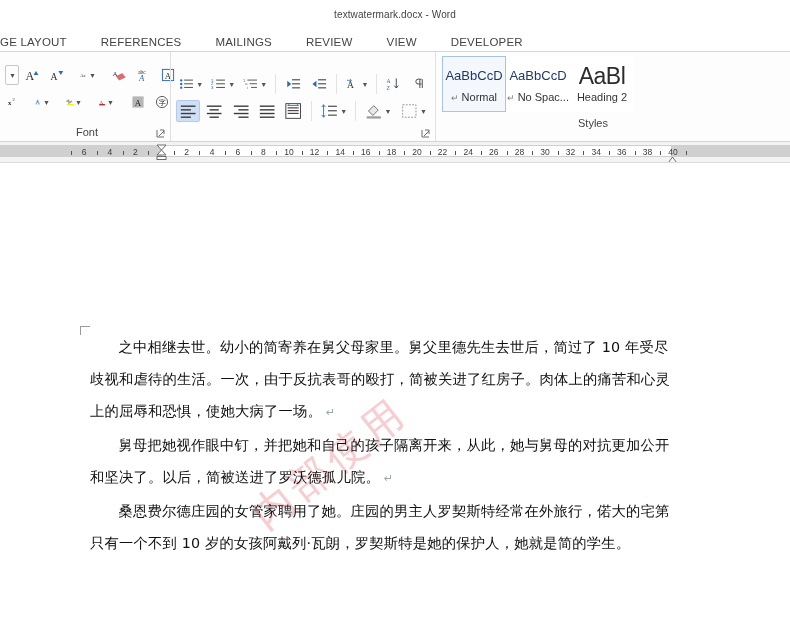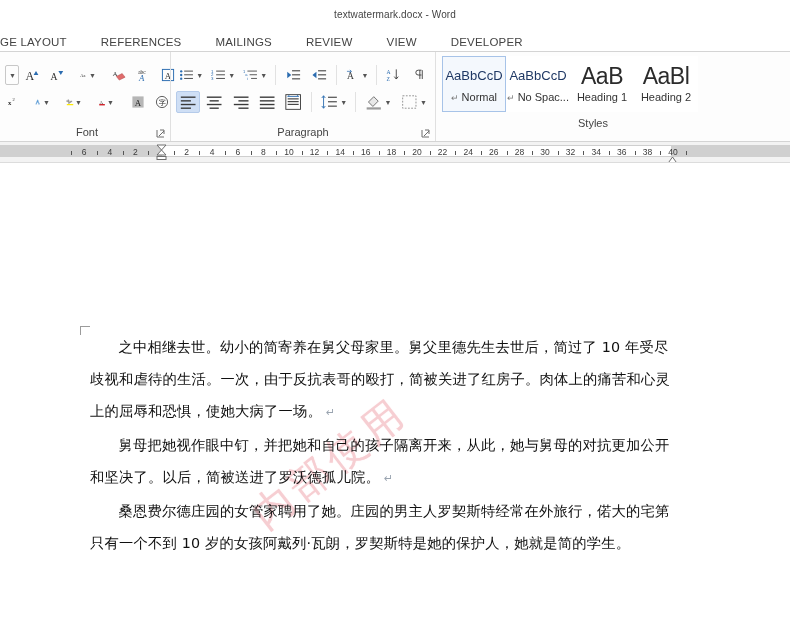--- a/index.html
+++ b/index.html
@@ -377,43 +377,38 @@
           <span class="caret">▼</span>
         </div>
         <div class="btn">
           <svg width="22" height="18" viewBox="0 0 22 18">
             <rect x="3" y="2" width="15" height="14" fill="none" stroke="#8a8a8a" stroke-width="1" stroke-dasharray="2 1.6"></rect>
           </svg>
           <span class="caret">▼</span>
         </div>
       </div>
     </div>
-    <div class="glabel">Paragraph</div>
     <div class="dlg">
       <svg width="9" height="9" viewBox="0 0 9 9">
           <path d="M1 1 v7 h7" fill="none" stroke="#6d6d6d" stroke-width="1"></path>
           <path d="M8 2 L3 7" stroke="#6d6d6d" stroke-width="1"></path>
           <path d="M8 5 v-4 h-4" fill="none" stroke="#6d6d6d" stroke-width="1"></path>
         </svg>
     </div>
   </div>
 
   <div class="grp" style="flex:1;">
     <div class="gallery">
       <div class="sty active">
         <div class="prev">AaBbCcD</div>
         <div class="nm"><span class="pilc">↵</span> <span>Normal</span></div>
       </div>
       <div class="sty">
         <div class="prev">AaBbCcD</div>
         <div class="nm"><span class="pilc">↵</span> <span>No Spac...</span></div>
-      </div>
-      <div class="sty">
-        <div class="prev big">AaB</div>
-        <div class="nm">Heading 1</div>
       </div>
       <div class="sty">
         <div class="prev big">AaBl</div>
         <div class="nm">Heading 2</div>
       </div>
     </div>
     <div class="glabel" style="margin-left:-40px;">Styles</div>
   </div>
 </div>
 

